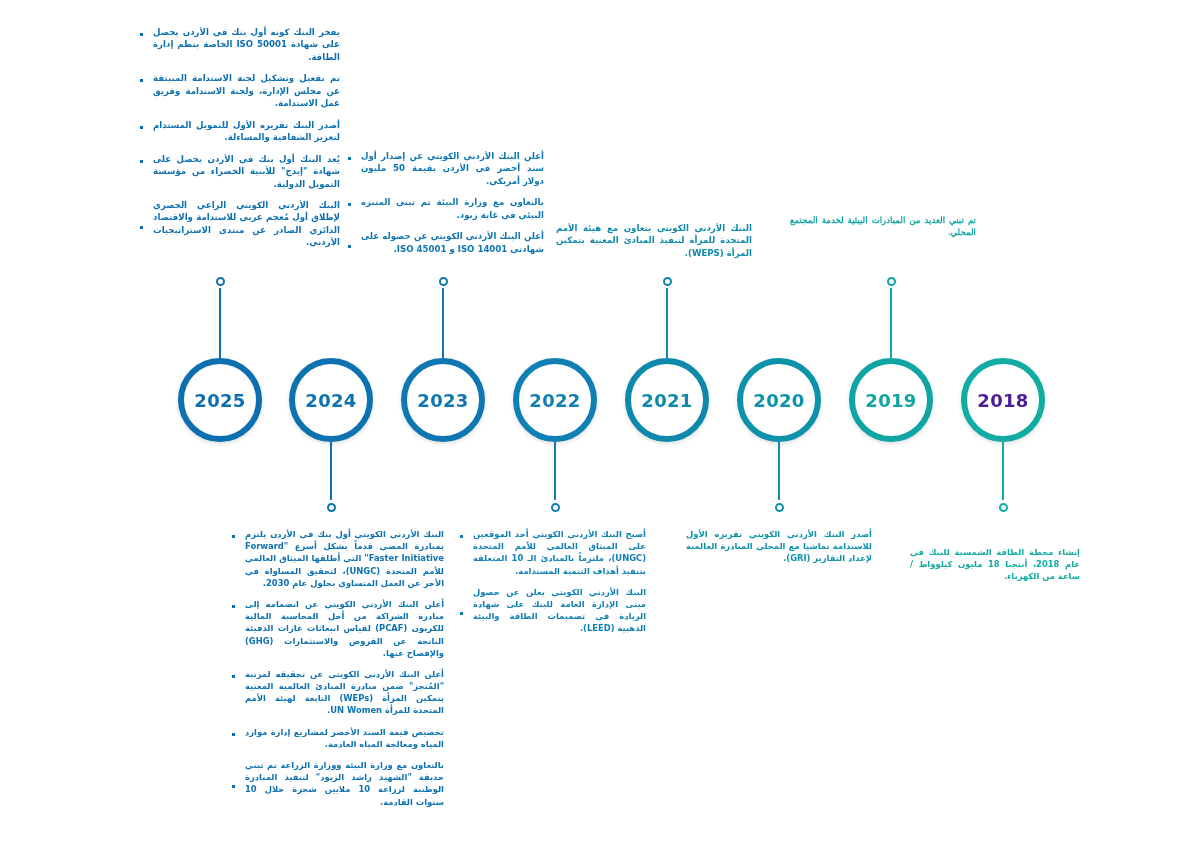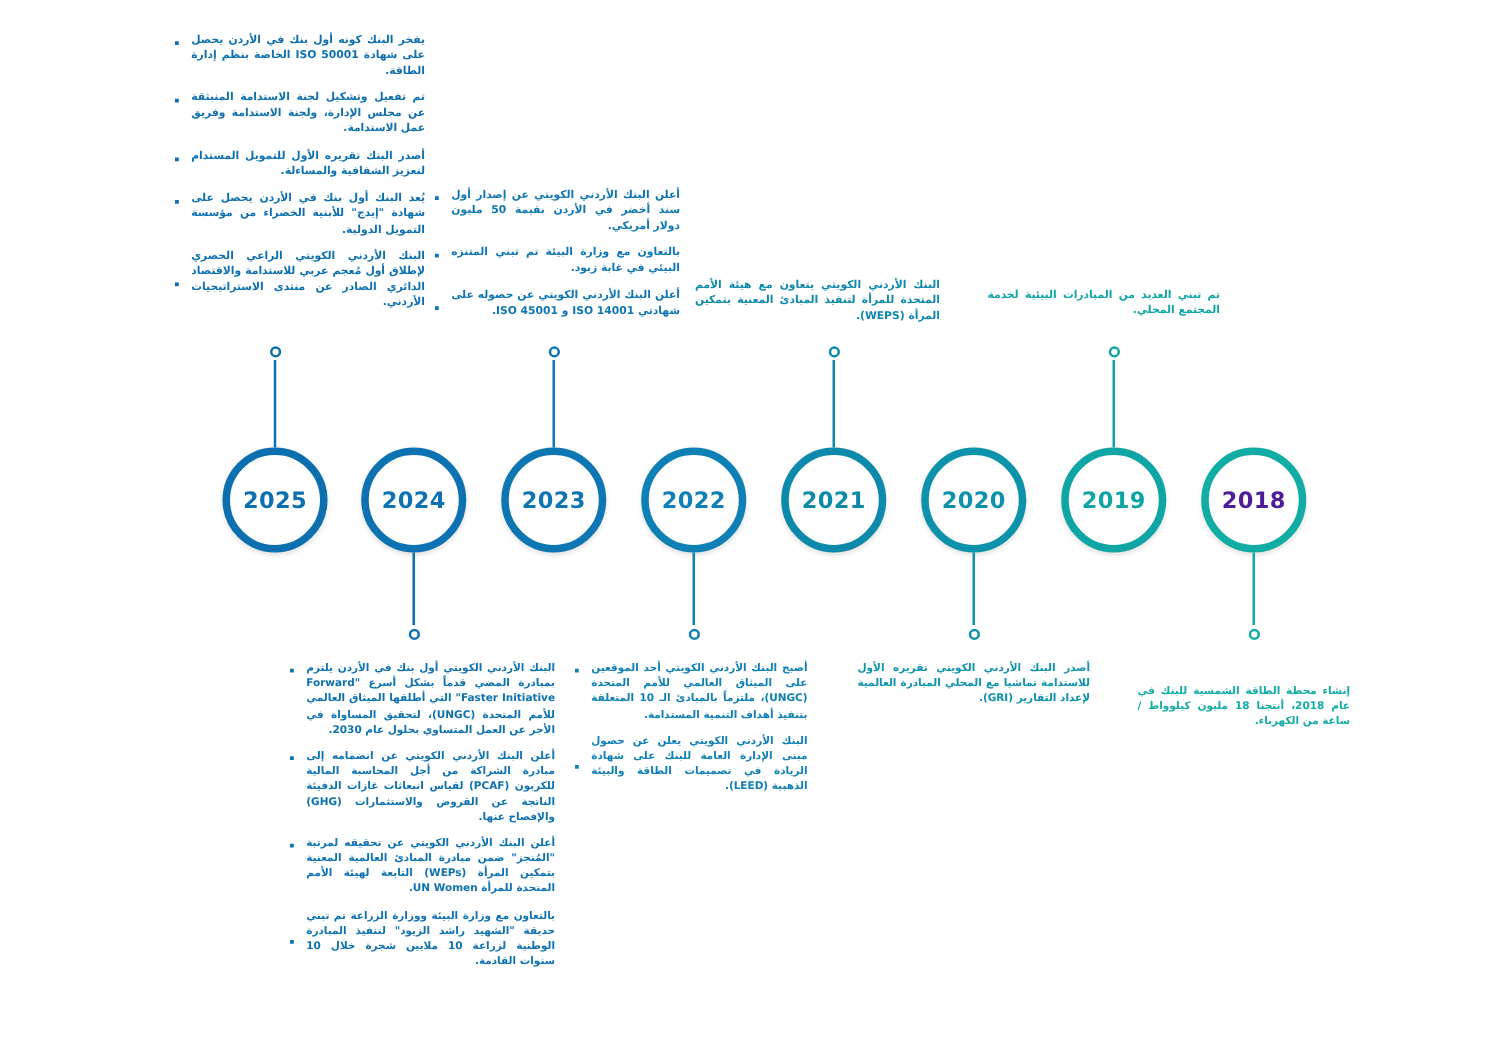--- a/index.html
+++ b/index.html
@@ -131,20 +131,24 @@
       <div class="bullet-row">
         <div class="bullet-dot"></div>
         <div class="bullet-txt">أعلن البنك الأردني الكويتي عن انضمامه إلى مبادرة الشراكة من أجل المحاسبة المالية للكربون (PCAF) لقياس انبعاثات غازات الدفيئة الناتجة عن القروض والاستثمارات (GHG) والإفصاح عنها.</div>
       </div>
       <div class="bullet-row">
         <div class="bullet-dot"></div>
         <div class="bullet-txt">أعلن البنك الأردني الكويتي عن تحقيقه لمرتبة "المُنجز" ضمن مبادرة المبادئ العالمية المعنية بتمكين المرأة (WEPs) التابعة لهيئة الأمم المتحدة للمرأة UN Women.</div>
       </div>
       <div class="bullet-row">
         <div class="bullet-dot"></div>
+        <div class="bullet-txt">تخصيص قيمة السند الأخضر لمشاريع إدارة موارد المياه ومعالجة المياه العادمة.</div>
+      </div>
+      <div class="bullet-row">
+        <div class="bullet-dot"></div>
         <div class="bullet-txt">بالتعاون مع وزارة البيئة ووزارة الزراعة تم تبني حديقة "الشهيد راشد الزيود" لتنفيذ المبادرة الوطنية لزراعة 10 ملايين شجرة خلال 10 سنوات القادمة.</div>
       </div>
     </div>
     <div class="year-circle" style="left: 401px; top: 358px; border-color: rgb(14, 118, 178);">
       <span style="color: rgb(14, 118, 178);">2023</span>
     </div>
     <div class="conn-line" style="left: 442px; top: 288px; height: 70px; background: rgb(14, 118, 178);"></div>
     <div class="conn-ring" style="left: 438.5px; top: 277px; border-color: rgb(14, 118, 178);"></div>
     <div class="block" style="left: 348px; top: 150px; width: 196px; color: rgb(14, 118, 178); font-size: 8.6px;">
       <div class="bullet-row">
@@ -189,21 +193,21 @@
     <div class="conn-line" style="left: 778px; top: 442px; height: 58px; background: rgb(12, 147, 171);"></div>
     <div class="conn-ring" style="left: 774.5px; top: 503px; border-color: rgb(12, 147, 171);"></div>
     <div class="block" style="left: 686px; top: 528px; width: 186px; color: rgb(12, 147, 171); font-size: 8.4px;">
       <div class="plain-txt">أصدر البنك الأردني الكويتي تقريره الأول للاستدامة تماشيا مع المحلي المبادرة العالمية لإعداد التقارير (GRI).</div>
     </div>
     <div class="year-circle" style="left: 849px; top: 358px; border-color: rgb(16, 165, 165);">
       <span style="color: rgb(16, 165, 165);">2019</span>
     </div>
     <div class="conn-line" style="left: 890px; top: 288px; height: 70px; background: rgb(16, 165, 165);"></div>
     <div class="conn-ring" style="left: 886.5px; top: 277px; border-color: rgb(16, 165, 165);"></div>
-    <div class="block" style="left: 790px; top: 230px; width: 186px; color: rgb(16, 165, 165); font-size: 8.6px;">
+    <div class="block" style="left: 790px; top: 214px; width: 186px; color: rgb(16, 165, 165); font-size: 8.6px; font-family: Liberation Serif, serif;">
       <div class="plain-txt">تم تبني العديد من المبادرات البيئية لخدمة المجتمع المحلي.</div>
     </div>
     <div class="year-circle" style="left: 961px; top: 358px; border-color: rgb(17, 172, 163);">
       <span style="color: #4c1d95;">2018</span>
     </div>
     <div class="conn-line" style="left: 1002px; top: 442px; height: 58px; background: rgb(17, 172, 163);"></div>
     <div class="conn-ring" style="left: 998.5px; top: 503px; border-color: rgb(17, 172, 163);"></div>
     <div class="block" style="left: 910px; top: 546px; width: 170px; color: rgb(17, 172, 163); font-size: 8.4px;">
       <div class="plain-txt">إنشاء محطة الطاقة الشمسية للبنك في عام 2018، أنتجنا 18 مليون كيلوواط / ساعة من الكهرباء.</div>
     </div>

